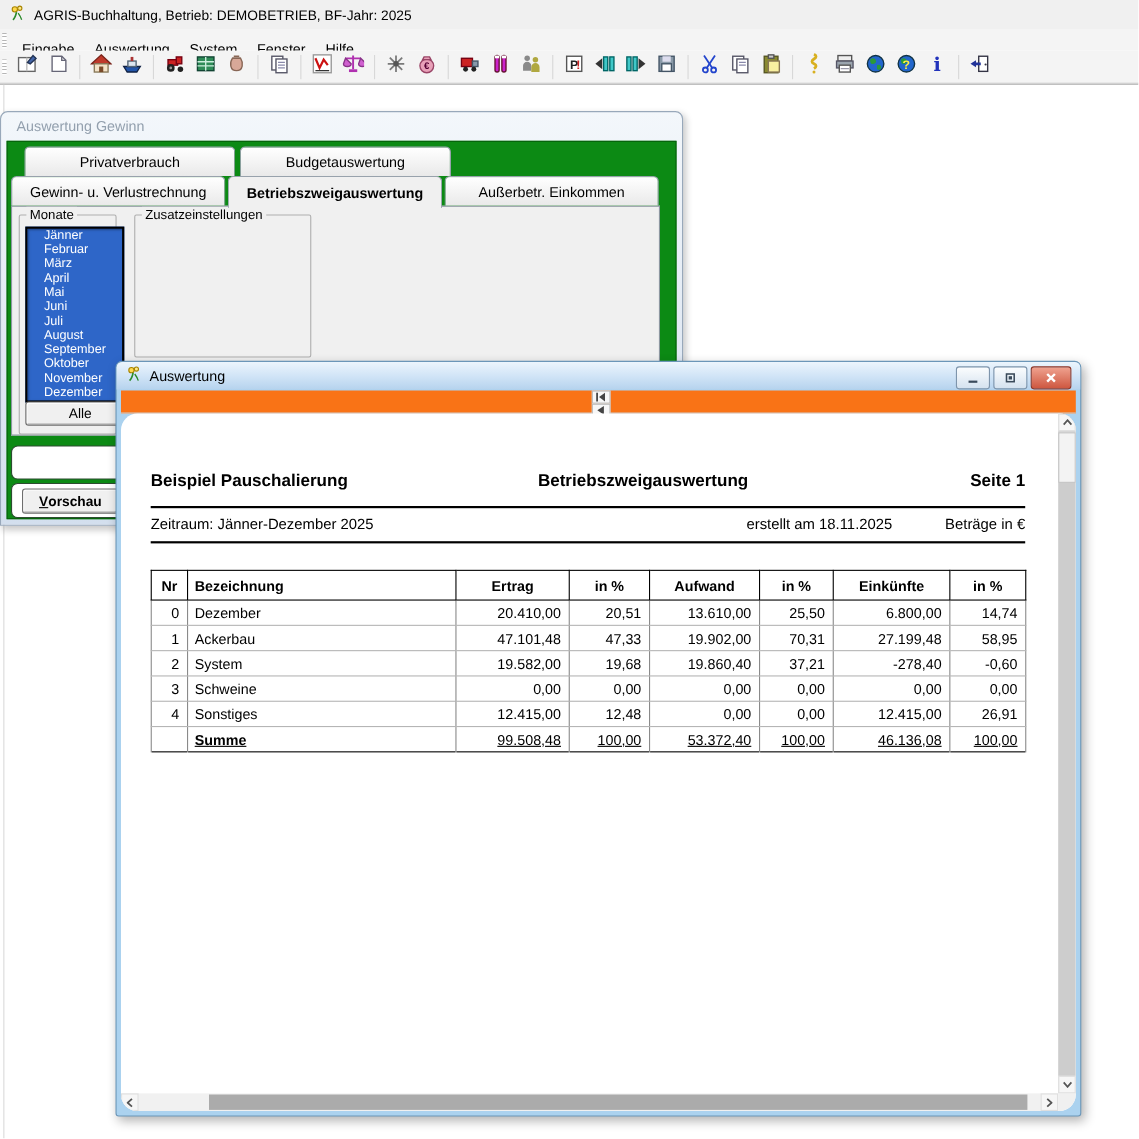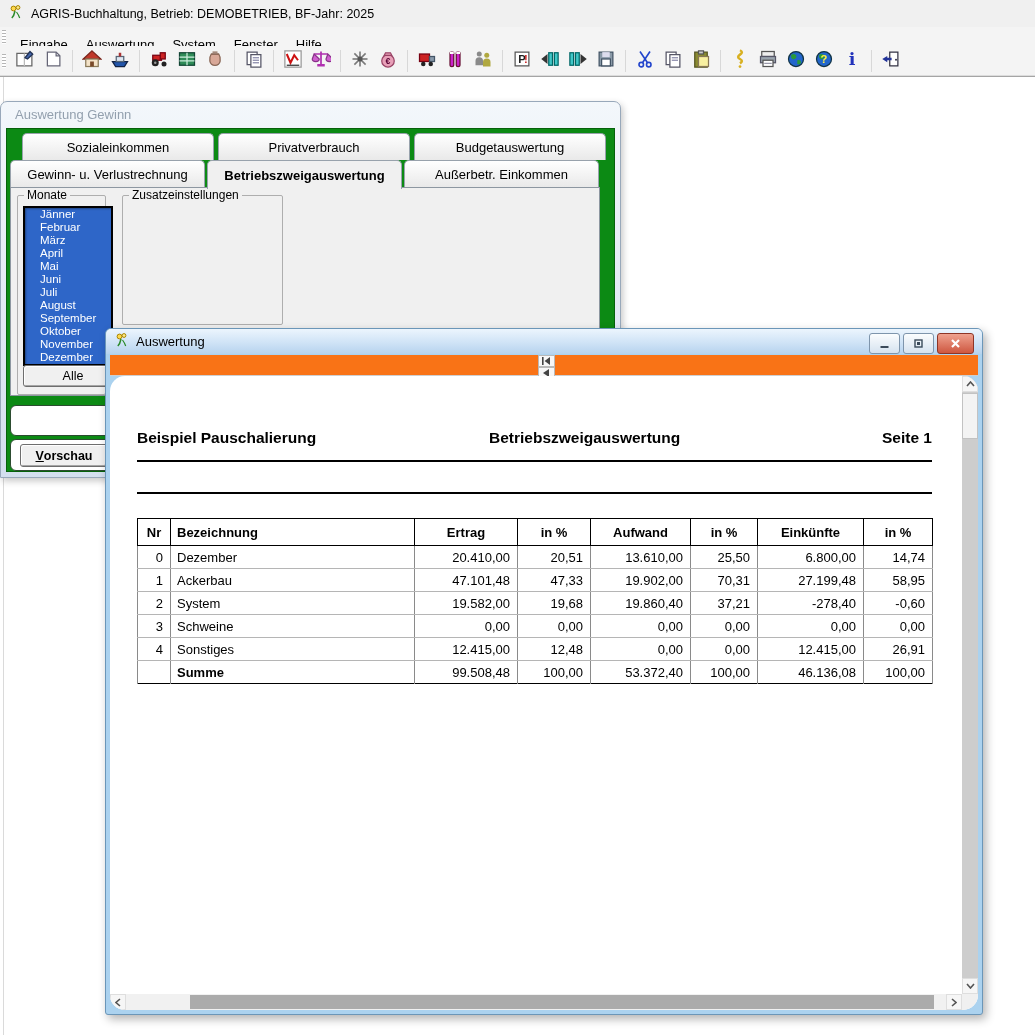--- a/index.html
+++ b/index.html
@@ -82,21 +82,21 @@
   .rline{position:absolute;left:27px;width:795px;height:2px;background:#000;}
   #rl1{top:84px;} #rl2{top:116px;}
   .r-sub{position:absolute;left:27px;top:93px;width:795px;font-size:13.5px;display:flex;}
   .r-sub .spacer{flex:1;}
   .r-created{margin-right:48px;}
   table.rep{position:absolute;left:27px;top:142px;border-collapse:collapse;table-layout:fixed;
             font-size:13px;border:1.4px solid #000;}
   table.rep th{border:1px solid #000;height:26px;font-weight:bold;padding:0;}
   table.rep td{border-left:1px solid #8a8a8a;border-right:1px solid #8a8a8a;
                border-bottom:1px solid #b5b5b5;height:22px;padding:0;}
-  table.rep tr.total td{border-top:1.4px solid #000;border-bottom:none;}
+  table.rep tr.total td{border-top:1.4px solid #000;border-bottom:none;text-decoration:underline;}
   .ca{text-align:center;} .la{text-align:left;padding-left:6px!important;}
   .ra{text-align:right;padding-right:7px!important;}
   tr.total .la{font-weight:bold;}
 
   
   .vsb{position:absolute;top:0;right:0;width:16px;bottom:16px;background:#cdcdcd;}
   .sbtn{position:absolute;left:0;width:16px;height:16px;background:#f6f6f6;border:1px solid #dedede;
         box-sizing:border-box;display:flex;align-items:center;justify-content:center;}
   .vthumb{position:absolute;left:0;top:17px;width:16px;height:46px;background:#f3f3f3;border:1px solid #c2c2c2;box-sizing:border-box;}
   .hsb{position:absolute;left:0;right:16px;bottom:0;height:16px;background:#f1f1f1;}
@@ -356,21 +356,20 @@
 </div>
 <div class="client">
   <div class="client-edge"></div>
 
   <div id="gewinnWin" style="left:0;top:24px;">
     <div class="gw-title">
       <span>Auswertung Gewinn</span>
     </div>
     <div class="gw-body">
       <div class="tabs1" id="tabsRow1">
-          <div class="tab">Sozialeinkommen</div>
           <div class="tab">Privatverbrauch</div>
           <div class="tab">Budgetauswertung</div>
         </div>
       <div class="tabs2" id="tabsRow2">
           <div class="tab">Gewinn- u. Verlustrechnung</div>
           <div class="tab active">Betriebszweigauswertung</div>
           <div class="tab">Außerbetr. Einkommen</div>
         </div>
       <div class="tabpage">
         <div class="grp" style="left:6px;top:7px;width:87px;height:198px;">
@@ -477,20 +476,26 @@
         </span>
     </div>
     <div class="rw-client">
       <div class="page">
         <div class="r-head">
           <span>Beispiel Pauschalierung</span>
           <span class="r-center">Betriebszweigauswertung</span>
           <span>Seite 1</span>
         </div>
         <div class="rline" id="rl1"></div>
+        <div class="r-sub">
+          <span>Zeitraum: Jänner-Dezember 2025</span>
+          <span class="spacer"></span>
+          <span class="r-created">erstellt am 18.11.2025</span>
+          <span>Beträge in €</span>
+        </div>
         <div class="rline" id="rl2"></div>
         <table class="rep" id="repTable">
             <colgroup>
               <col style="width: 33px;">
               <col style="width: 244px;">
               <col style="width: 103px;">
               <col style="width: 73px;">
               <col style="width: 100px;">
               <col style="width: 67px;">
               <col style="width: 106px;">

